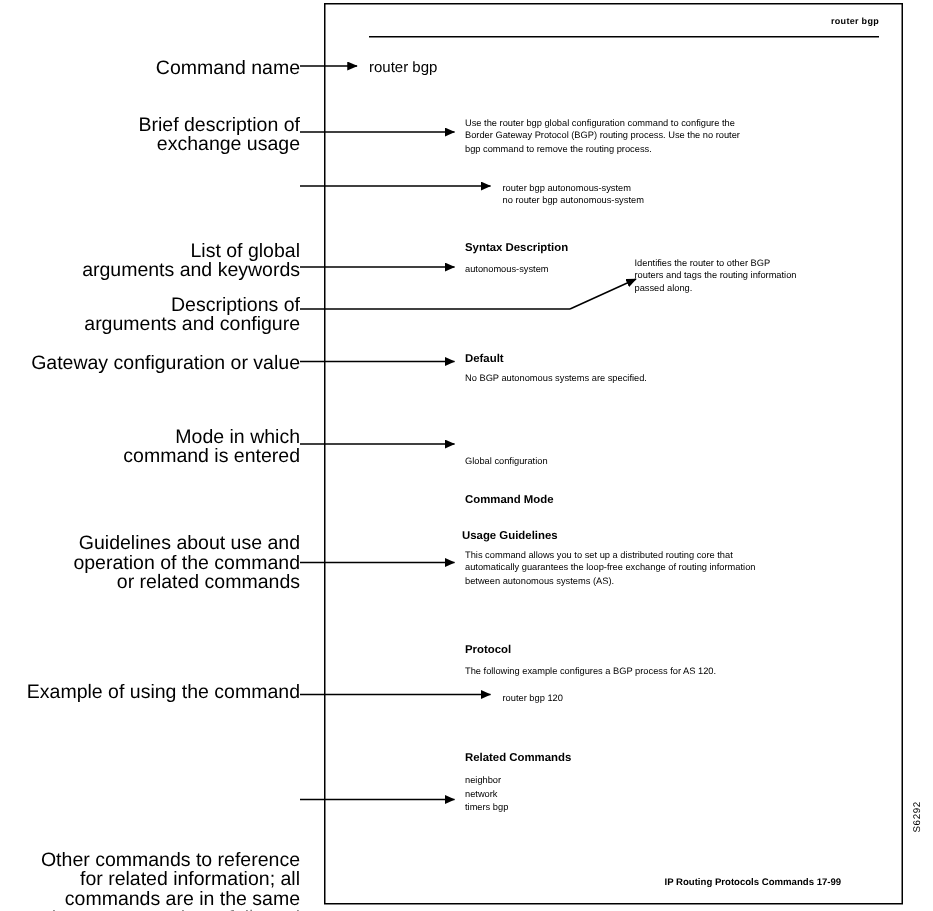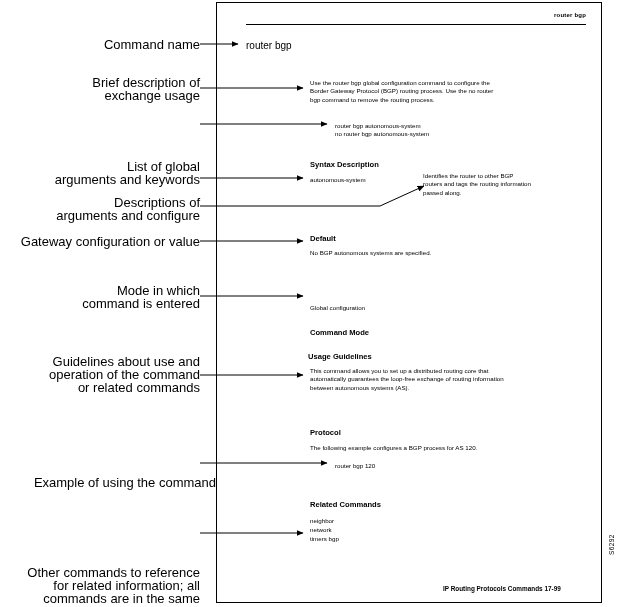--- a/index.html
+++ b/index.html
@@ -130,21 +130,21 @@
 
   <div class="annot" style="left:8px; top:235px; width:192px;">Gateway configuration or value</div>
 
   <div class="annot" style="left:20px; top:284px; width:180px; white-space:pre-line;">Mode in which
 command is entered</div>
 
   <div class="annot" style="left:20px; top:355px; width:180px; white-space:pre-line;">Guidelines about use and
 operation of the command
 or related commands</div>
 
-  <div class="annot" style="left:20px; top:454px; width:196px;margin-top:22px;">Example of using the command</div>
+  <div class="annot" style="left:4px; top:454px; width:196px;">Example of using the command</div>
 
   <div class="annot" style="left:6px; top:518px; width:194px; white-space:pre-line;margin-top:48px;">Other commands to reference
 for related information; all
 commands are in the same
 chapter except those followed
 by a †; see the index to
 locate these commands</div>
 
   <div class="cmd-title" style="left:246px; top:40px;">router bgp</div>
 

